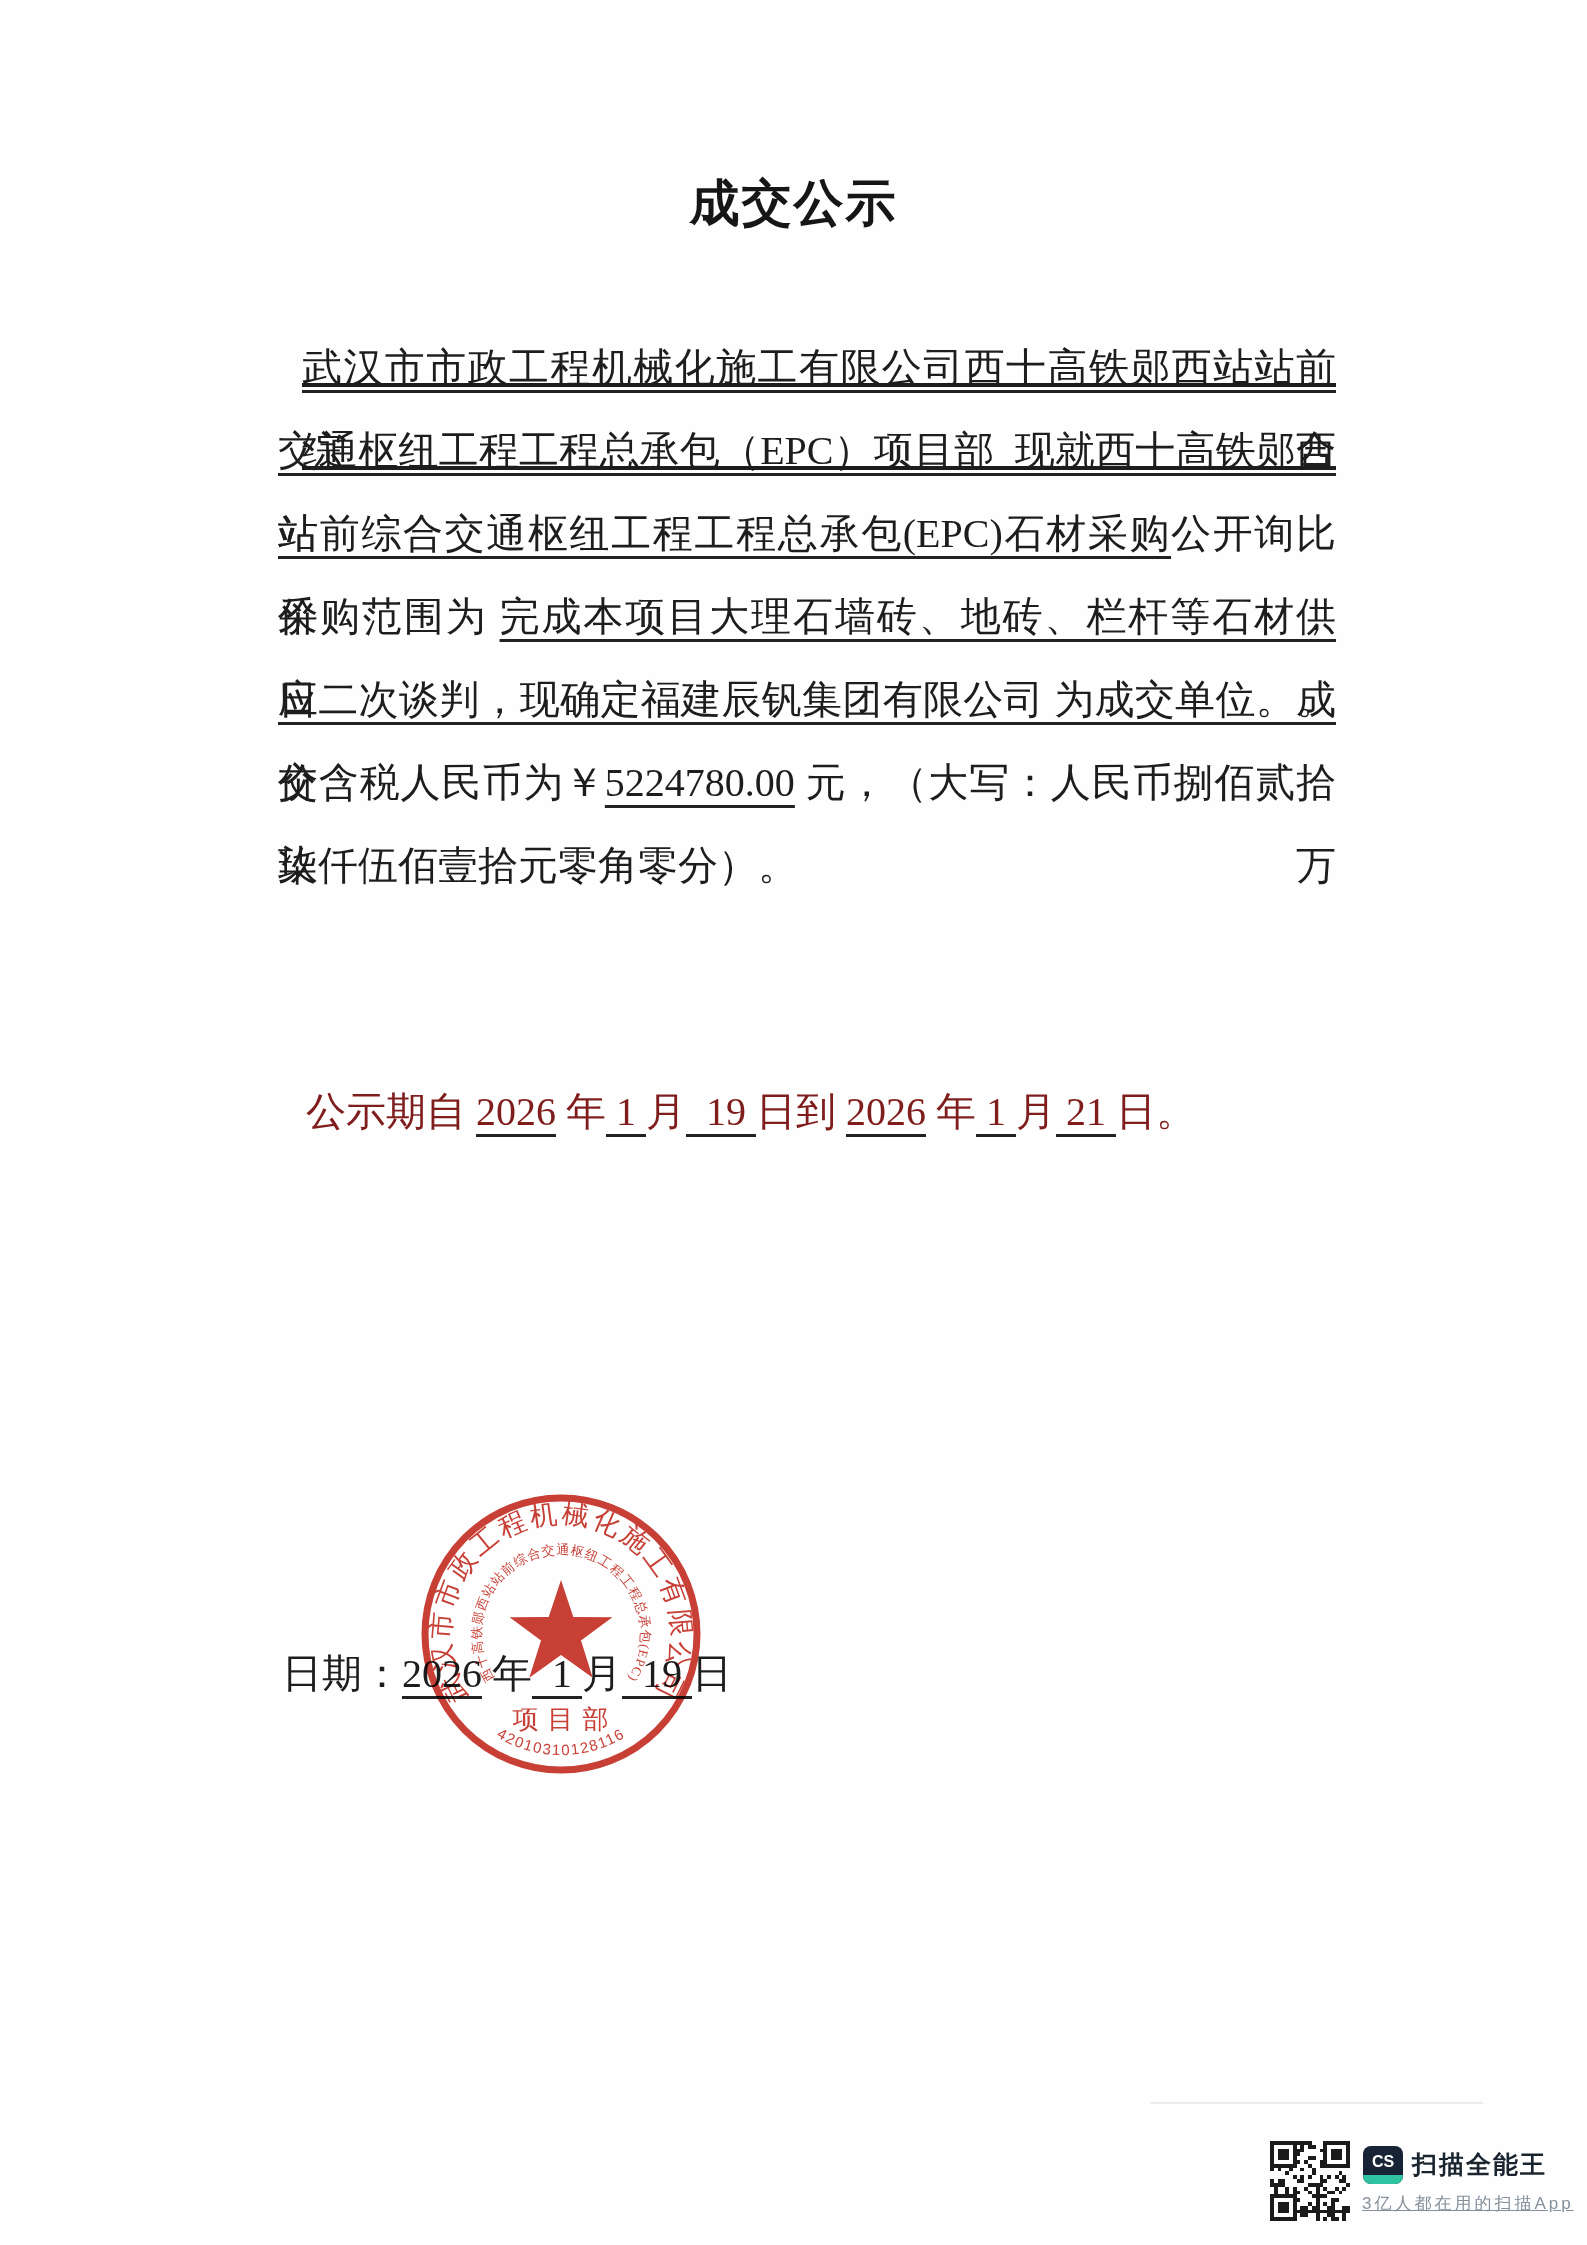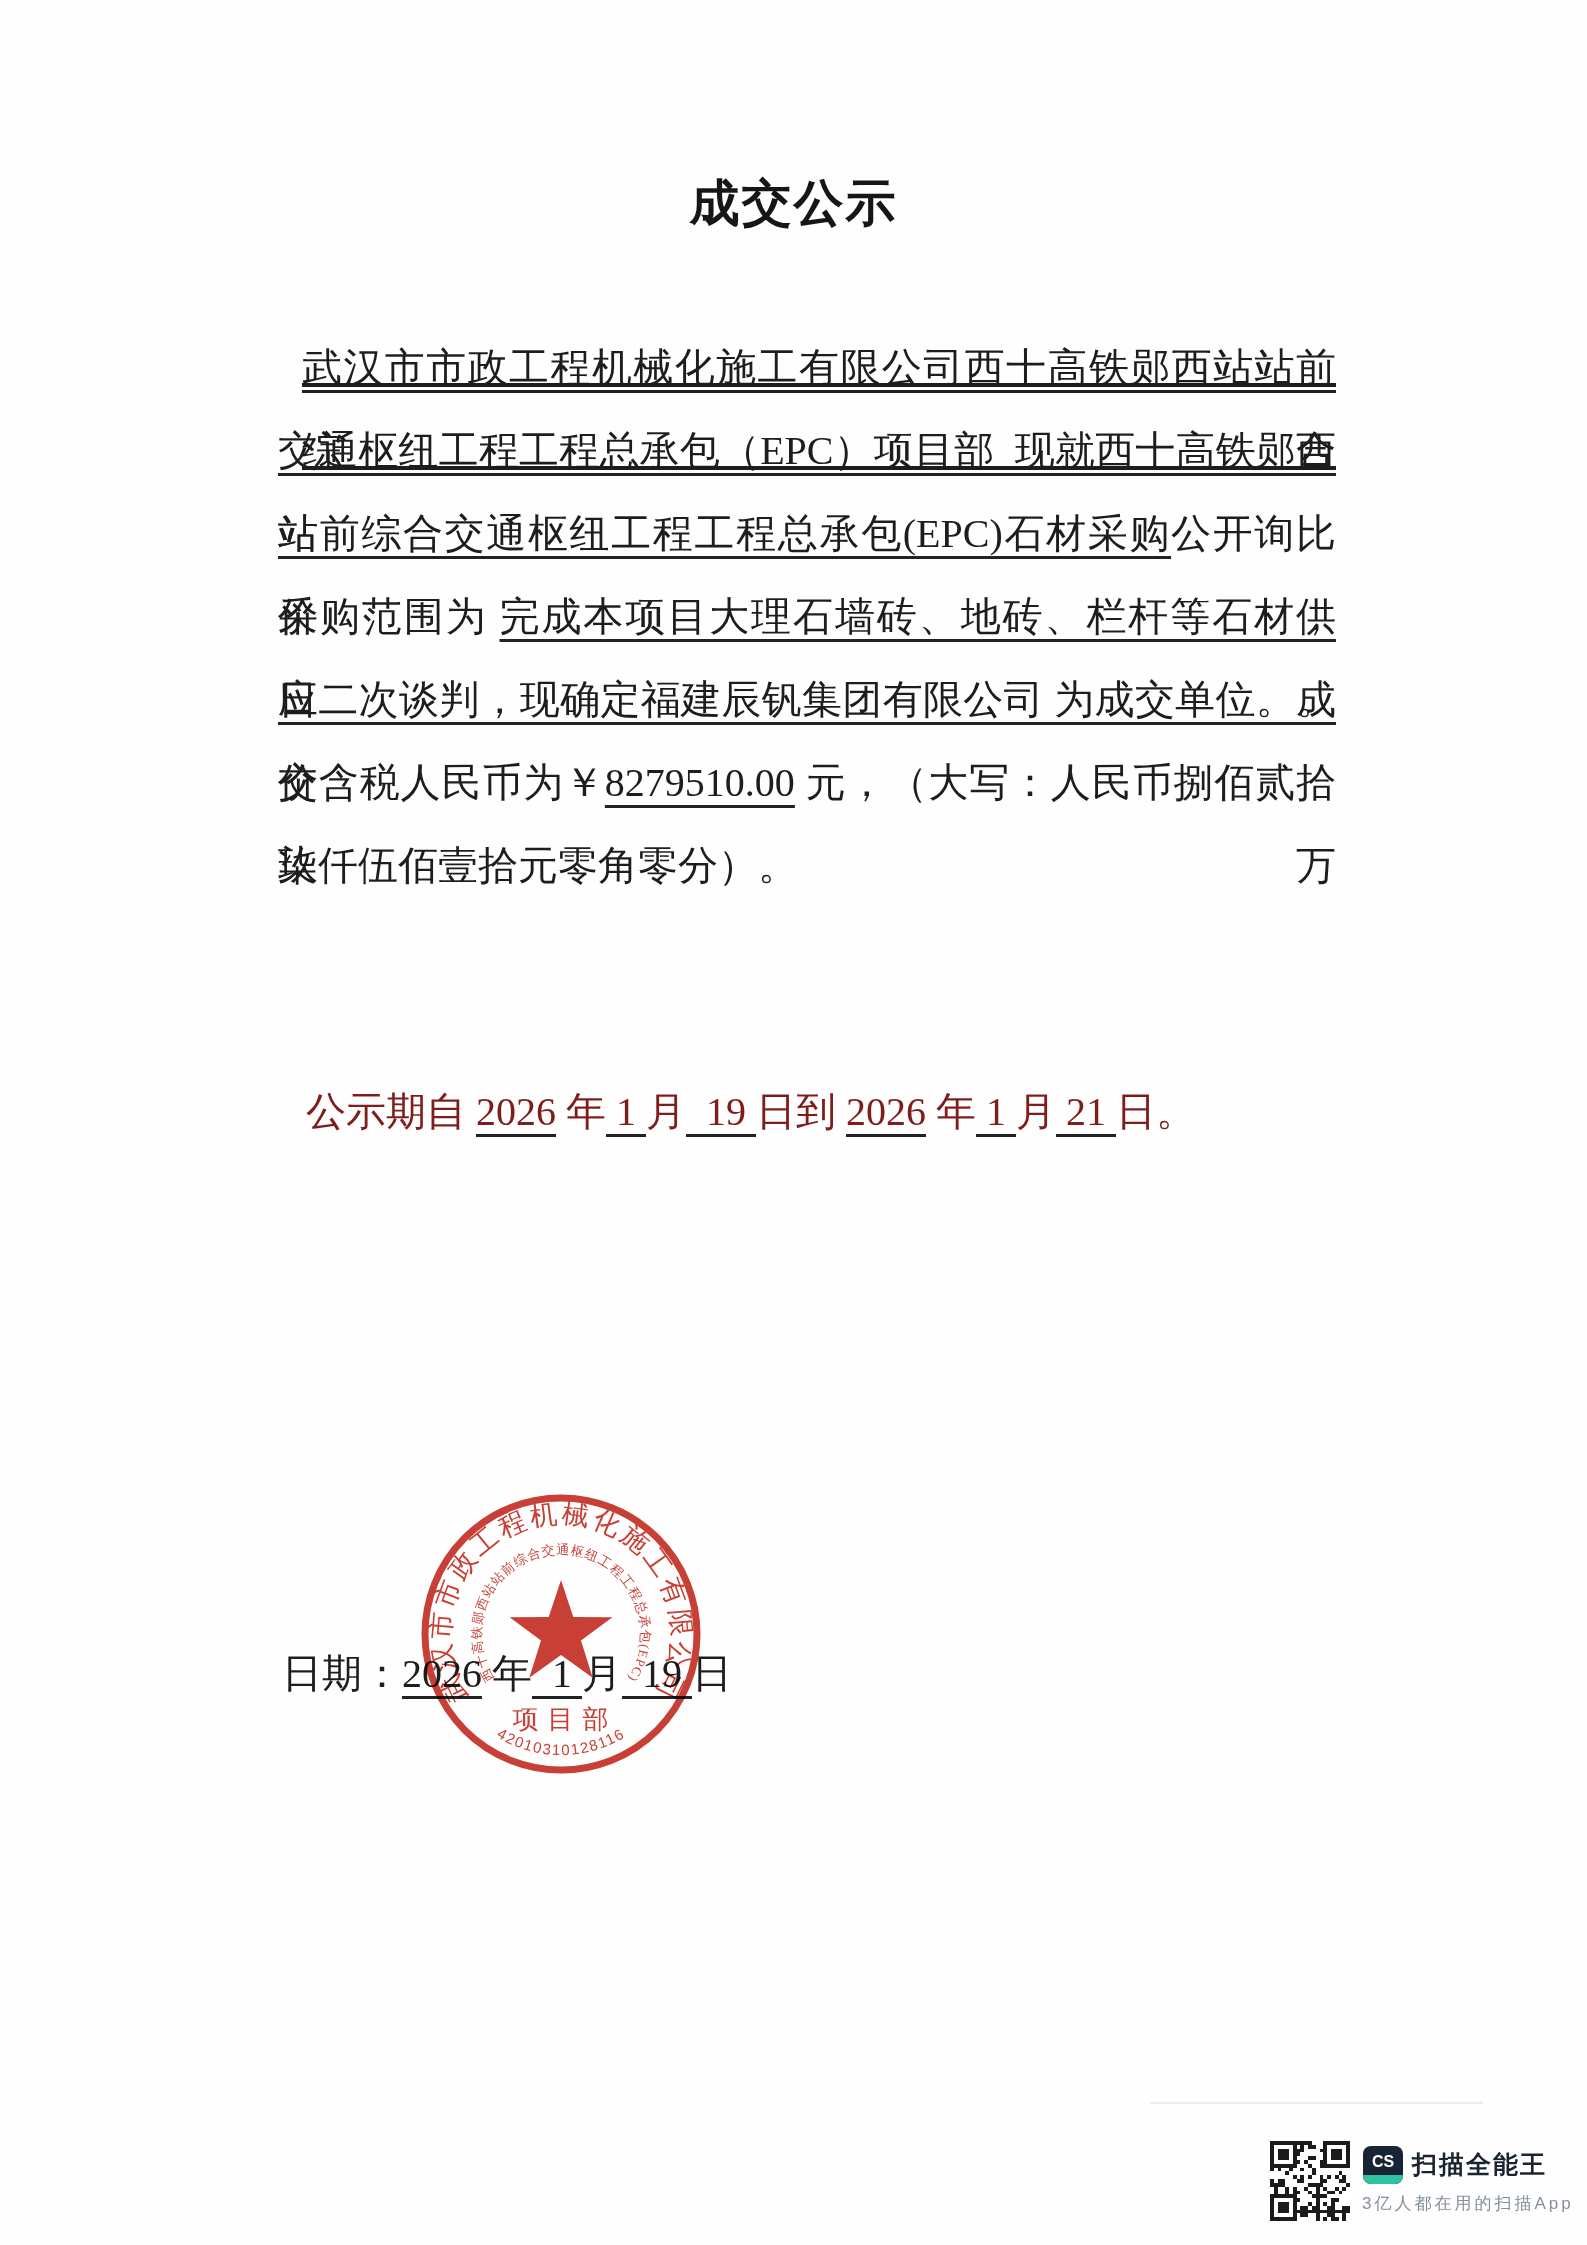--- a/index.html
+++ b/index.html
@@ -75,37 +75,37 @@
     font-weight:700;font-size:16px;color:#ffffff;letter-spacing:0;
   }
   #app-name{
     position:absolute;left:1412px;top:2148px;
     font-family:Liberation Sans, sans-serif;
     font-weight:600;font-size:25px;letter-spacing:2px;
   }
   #app-tagline{
     position:absolute;left:1362px;top:2192px;
     font-family:"Liberation Sans","DejaVu Sans",sans-serif;
-    font-size:17px;letter-spacing:3px;
+    font-size:17px;letter-spacing:3px;text-decoration:underline;
   }
 </style>
 </head>
 <body>
 
 <div id="page">
 
   <div id="doc-title">成交公示</div>
 
   <div id="body-block">
       <div class="bline indent"><span class="u">武汉市市政工程机械化施工有限公司西十高铁郧西站站前综合</span></div>
       <div class="bline"><span class="u">交通枢纽工程工程总承包（EPC）项目部&nbsp;</span><span>&nbsp;现就</span><span class="u">西十高铁郧西站</span></div>
       <div class="bline"><span class="u">站前综合交通枢纽工程工程总承包(EPC)石材采购</span><span>公开询比价，</span></div>
       <div class="bline"><span>采购范围为&nbsp;</span><span class="u">完成本项目大理石墙砖、地砖、栏杆等石材供应。</span></div>
       <div class="bline"><span>日二次谈判，现确定</span><span class="u">福建辰钒集团有限公司&nbsp;</span><span>为成交单位。成交</span></div>
-      <div class="bline"><span>价含税人民币为￥</span><span class="u">8279510.00</span><span>&nbsp;元，（大写：人民币捌佰贰拾柒万</span></div>
+      <div class="bline"><span>价含税人民币为￥</span><span class="u">5224780.00</span><span>&nbsp;元，（大写：人民币捌佰贰拾柒万</span></div>
       <div class="bline nojust"><span>玖仟伍佰壹拾元零角零分）。</span></div>
     </div>
 
   <div id="notice-line"><span>公示期自&nbsp;</span><span class="u">2026</span><span>&nbsp;年</span><span class="u">&nbsp;1&nbsp;</span><span>月</span><span class="u">&nbsp;&nbsp;19&nbsp;</span><span>日到&nbsp;</span><span class="u">2026</span><span>&nbsp;年</span><span class="u">&nbsp;1&nbsp;</span><span>月</span><span class="u">&nbsp;21&nbsp;</span><span>日。</span></div>
 
 
   <div id="date-line"><span>日期：</span><span class="u">2026</span><span>&nbsp;年</span><span class="u">&nbsp;&nbsp;1&nbsp;</span><span>月</span><span class="u">&nbsp;&nbsp;19&nbsp;</span><span>日</span></div>
 
   <svg id="stamp" viewBox="-150 -150 300 300">
     <defs>

